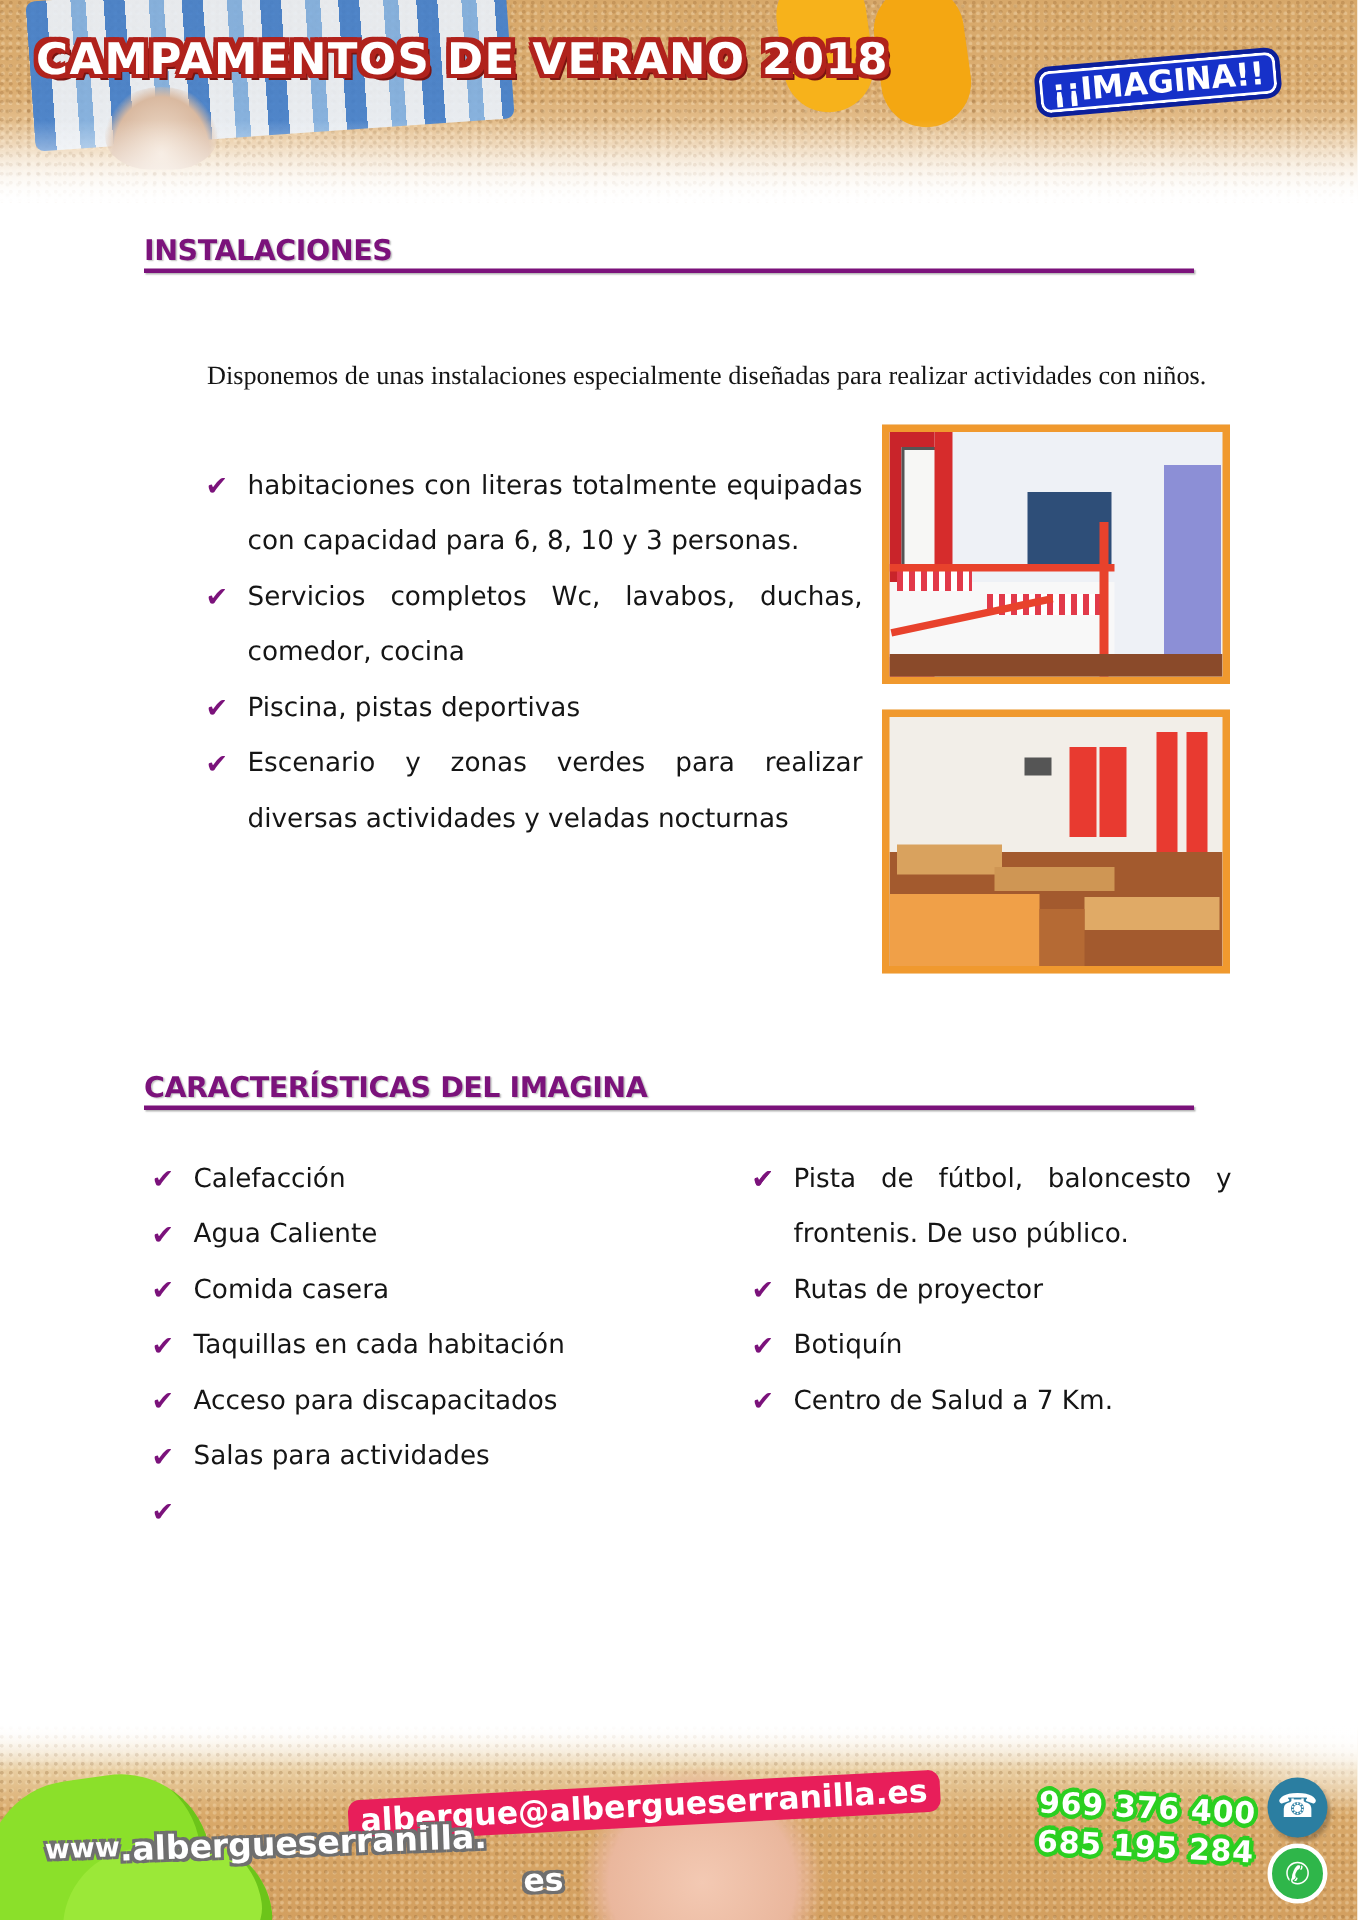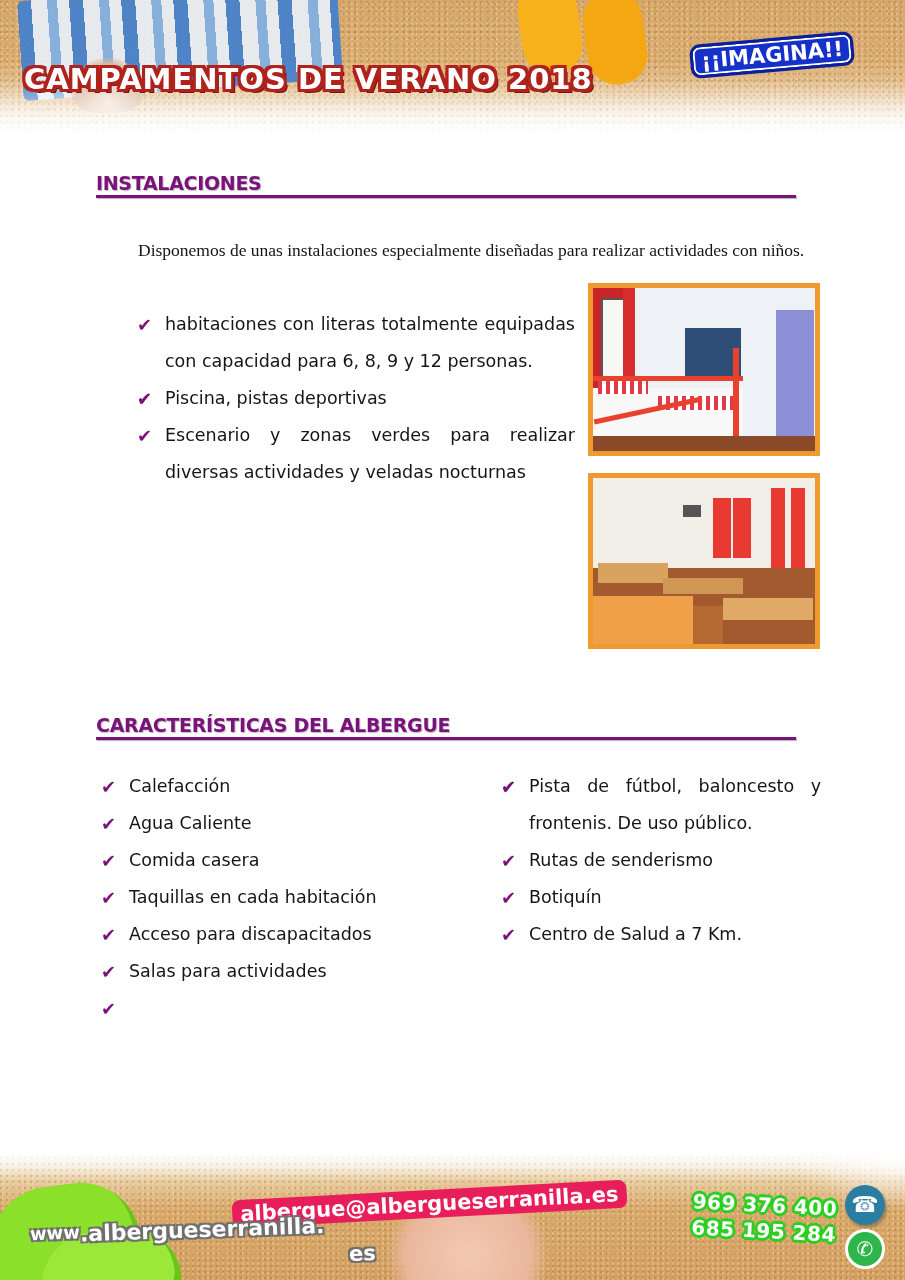--- a/index.html
+++ b/index.html
@@ -42,21 +42,20 @@
   }
   .banner-title {
     position: absolute; left: 24px; top: 22px;
     font-family: "DejaVu Sans", sans-serif; font-weight: bold; font-size: 29px; letter-spacing: 1px;
     color: #ffffff;
     text-shadow:
       -3px -3px 0 #b0221c, 3px -3px 0 #b0221c, -3px 3px 0 #b0221c, 3px 3px 0 #b0221c,
       0 -3px 0 #b0221c, 0 3px 0 #b0221c, -3px 0 0 #b0221c, 3px 0 0 #b0221c,
       4px 4px 0 #7a1410;
     white-space: nowrap;
-    margin-top: 40px;
   }
   .banner-tag {
     position: absolute; left: 690px; top: 38px;
     padding: 2px 8px; background: #1631c9; border: 3px solid #0c1f9a; border-radius: 10px;
     font-weight: bold; font-size: 21px; color: #fff; transform: rotate(-5deg);
     box-shadow: 0 0 0 2px #ffffff inset;
     white-space: nowrap;
   }
 
   
@@ -175,30 +174,30 @@
 <div class="banner">
   <div class="towel"></div>
   <div class="flipflop-top"></div>
   <div class="flipflop-top b"></div>
   <div class="shell"></div>
   <div class="fade"></div>
   <div class="banner-title">CAMPAMENTOS DE VERANO 2018</div>
   <div class="banner-tag">¡¡IMAGINA!!</div>
 </div>
 
-<div class="section-heading" style="top:172px;">
+<div class="section-heading" style="top:156px;">
   <span>INSTALACIONES</span>
   <div class="rule"></div>
 </div>
 
 <p class="body-text intro"><span class="indent"></span><span>Disponemos de unas instalaciones especialmente diseñadas para realizar actividades con niños.</span></p>
 
 <ul class="check-list body-text install-list">
-  <li><span class="check">✔</span><span>habitaciones con literas totalmente equipadas con capacidad para 6, 8, 9 y 12 personas.</span></li>
-  <li><span class="check">✔</span></li>
+  <li><span class="check">✔</span><span>habitaciones con literas totalmente equipadas con capacidad para 6, 8, 10 y 3 personas.</span></li>
+  <li><span class="check">✔</span><span>Servicios completos Wc, lavabos, duchas, comedor, cocina</span></li>
   <li><span class="check">✔</span><span>Piscina, pistas deportivas</span></li>
   <li><span class="check">✔</span><span>Escenario y  zonas verdes para realizar diversas actividades y veladas nocturnas</span></li>
 </ul>
 
 <div class="photo photo-bedroom" title="Habitación con literas rojas">
   <div class="ph-abs" style="left:0;top:0;width:30px;height:165px;background:#c9242a;"></div>
   <div class="ph-abs" style="left:8px;top:10px;width:30px;height:80px;background:#f7f7f5;border:2px solid #555;"></div>
   <div class="ph-abs" style="left:30px;top:0;width:12px;height:90px;background:#d62c2c;"></div>
   <div class="ph-abs" style="left:92px;top:40px;width:56px;height:48px;background:#2e4e78;"></div>
   <div class="ph-abs" style="left:183px;top:22px;width:38px;height:130px;background:#8c8fd6;"></div>
@@ -219,38 +218,38 @@
   <div class="ph-abs" style="left:90px;top:27px;width:18px;height:12px;background:#555;"></div>
   <div class="ph-abs" style="left:0;top:90px;width:222px;height:80px;background:#a35a2e;"></div>
   <div class="ph-abs" style="left:5px;top:85px;width:70px;height:20px;background:#d9a25e;"></div>
   <div class="ph-abs" style="left:70px;top:100px;width:80px;height:16px;background:#cf9654;"></div>
   <div class="ph-abs" style="left:130px;top:120px;width:90px;height:22px;background:#e0aa66;"></div>
   <div class="ph-abs" style="left:0;top:118px;width:100px;height:50px;background:#f0a048;"></div>
   <div class="ph-abs" style="left:100px;top:128px;width:30px;height:40px;background:#b56a34;"></div>
 </div>
 
 <div class="section-heading" style="top:714px;">
-  <span>CARACTERÍSTICAS DEL ALBERGUE</span>
+  <span>CARACTERÍSTICAS DEL IMAGINA</span>
   <div class="rule"></div>
 </div>
 
 <ul class="check-list body-text feat-col feat-left">
   <li><span class="check">✔</span><span>Calefacción</span></li>
   <li><span class="check">✔</span><span>Agua Caliente</span></li>
   <li><span class="check">✔</span><span>Comida casera</span></li>
   <li><span class="check">✔</span><span>Taquillas en cada habitación</span></li>
   <li><span class="check">✔</span><span>Acceso para discapacitados</span></li>
   <li><span class="check">✔</span><span>Salas para actividades</span></li>
   <li><span class="check">✔</span></li>
 </ul>
 
 <ul class="check-list body-text feat-col feat-right">
   <li><span class="check">✔</span></li>
   <li><span class="check">✔</span><span>Pista de fútbol, baloncesto y frontenis. De uso público.</span></li>
-  <li><span class="check">✔</span><span>Rutas de senderismo</span></li>
+  <li><span class="check">✔</span><span>Rutas de proyector</span></li>
   <li><span class="check">✔</span><span>Botiquín</span></li>
   <li><span class="check">✔</span><span>Centro de Salud a 7 Km.</span></li>
 </ul>
 
 <div class="footer">
   <div class="fade-top"></div>
   <div class="fade-right"></div>
   <div class="flipflop-green"></div>
   <div class="flipflop-green b"></div>
   <div class="hand"></div>

